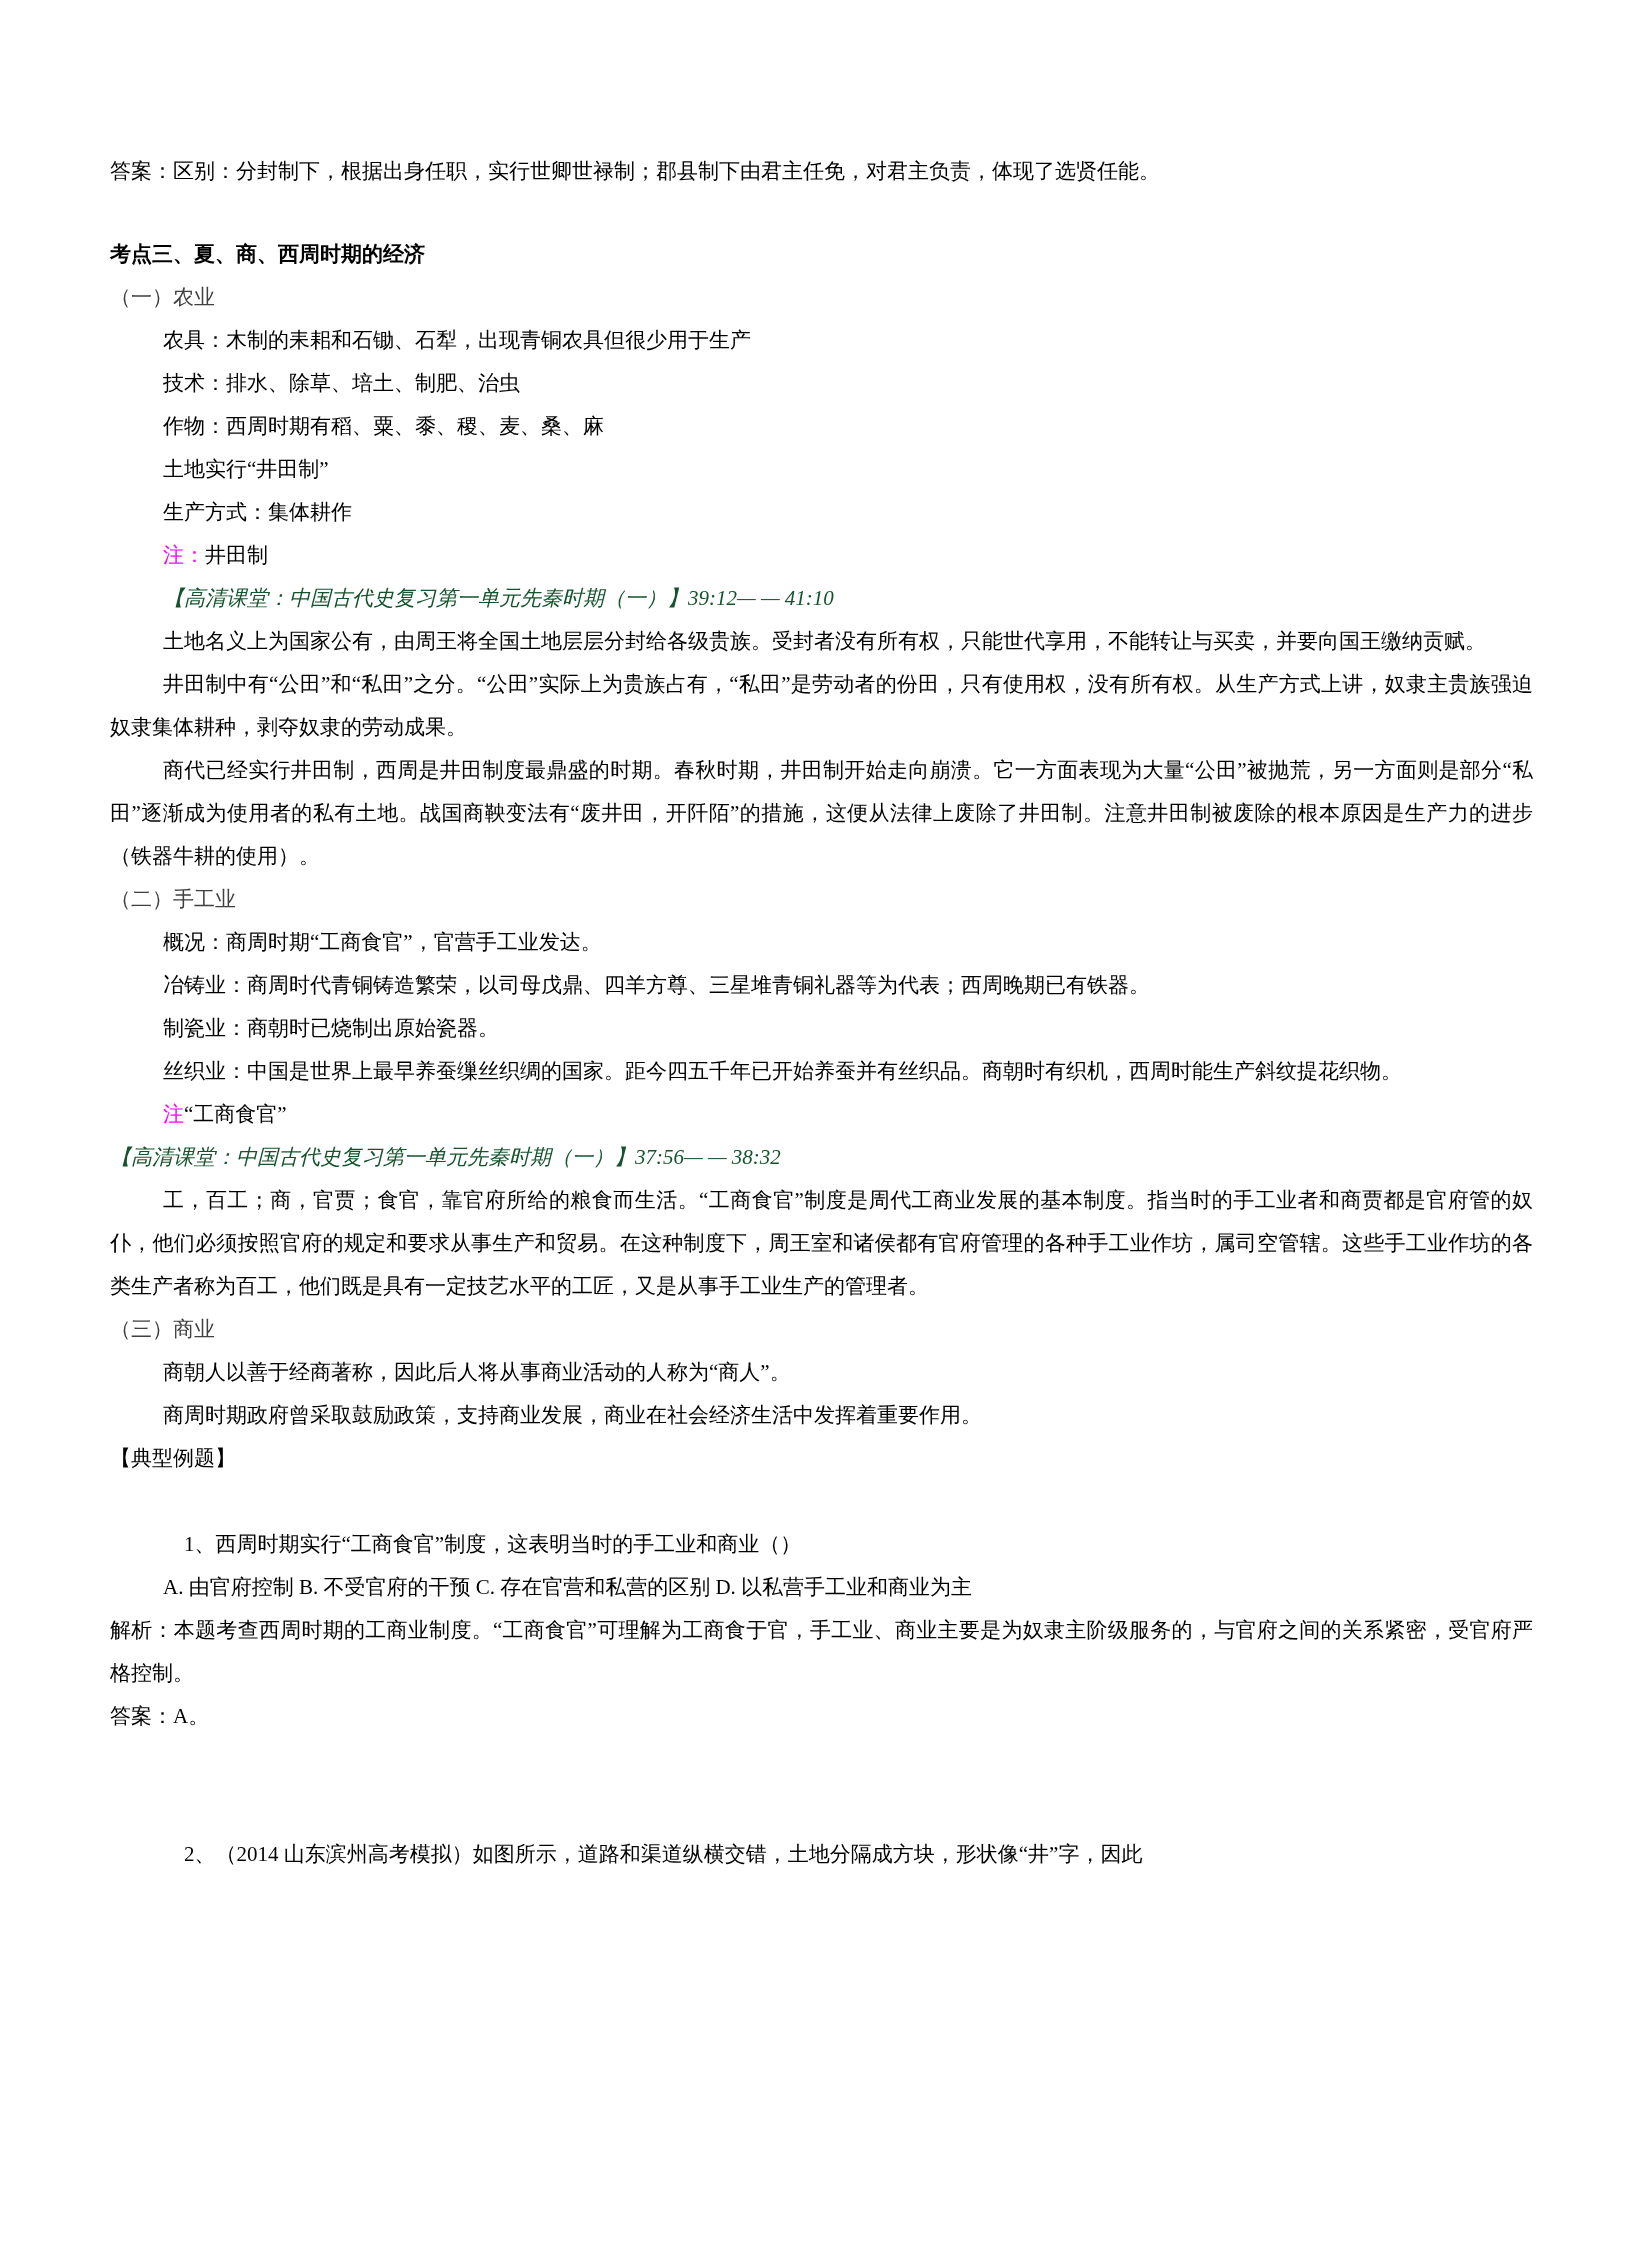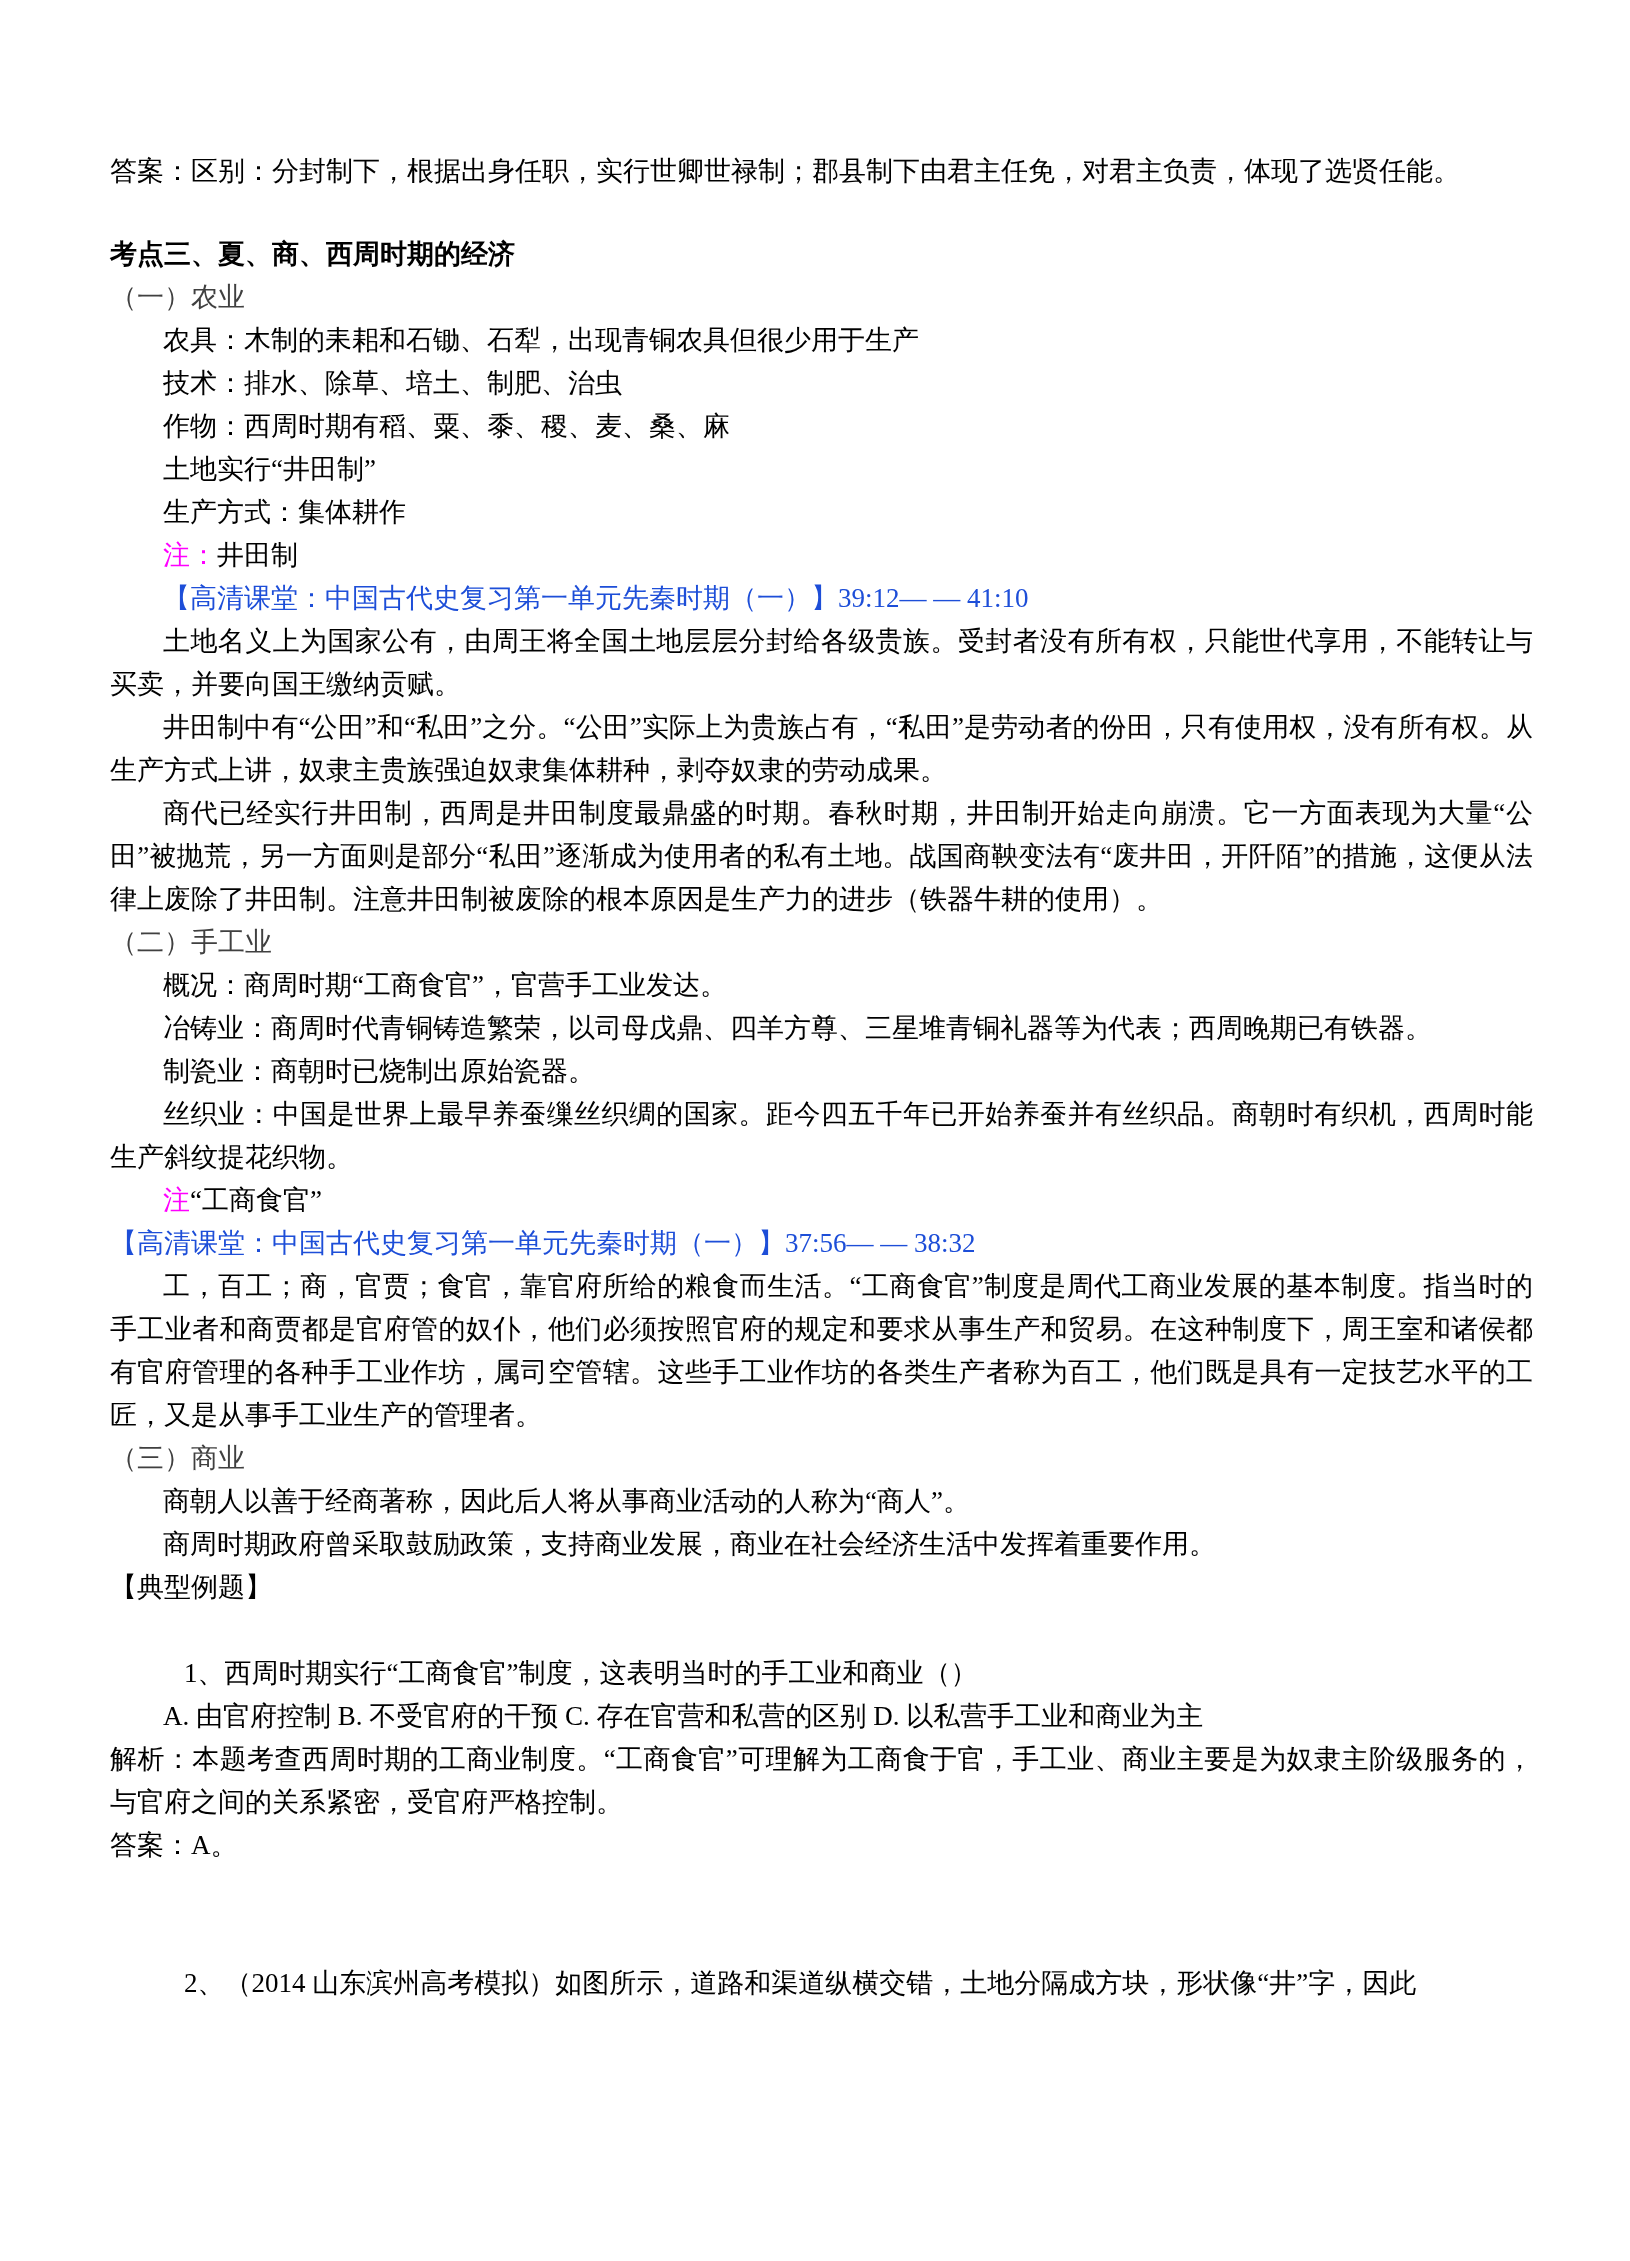--- a/index.html
+++ b/index.html
@@ -7,34 +7,34 @@
     width:1631px; height:2261px;
     background:#ffffff;
     position:relative;
     overflow:hidden;
     font-family:"Liberation Serif","DejaVu Serif",serif;
   }
   .doc {
     position:absolute;
     left:110px; top:150px;
     width:1423px;
-    font-size:27px;
+    font-size:21px;
     line-height:43px;
     color:#000000;
   }
   .doc p { margin:0; text-align:justify; }
   .ind   { text-indent:53px; }
   .ind-q { text-indent:74px; }
   .h-main {
     color:#000000;
     font-weight:bold;
     margin-top:40px !important;
   }
   .h-sub { color:#404040; }
-  .red   { color:#1d4ed8; }
+  .red   { color:#14532d;font-style:italic; }
   .magenta { color:#FF00FF; }
   .q1gap { margin-top:43px !important; }
   .q2gap { margin-top:95px !important; }
 </style>
 </head>
 <body>
 
 <div class="doc">
 
   <p>答案：区别：分封制下，根据出身任职，实行世卿世禄制；郡县制下由君主任免，对君主负责，体现了选贤任能。</p>

